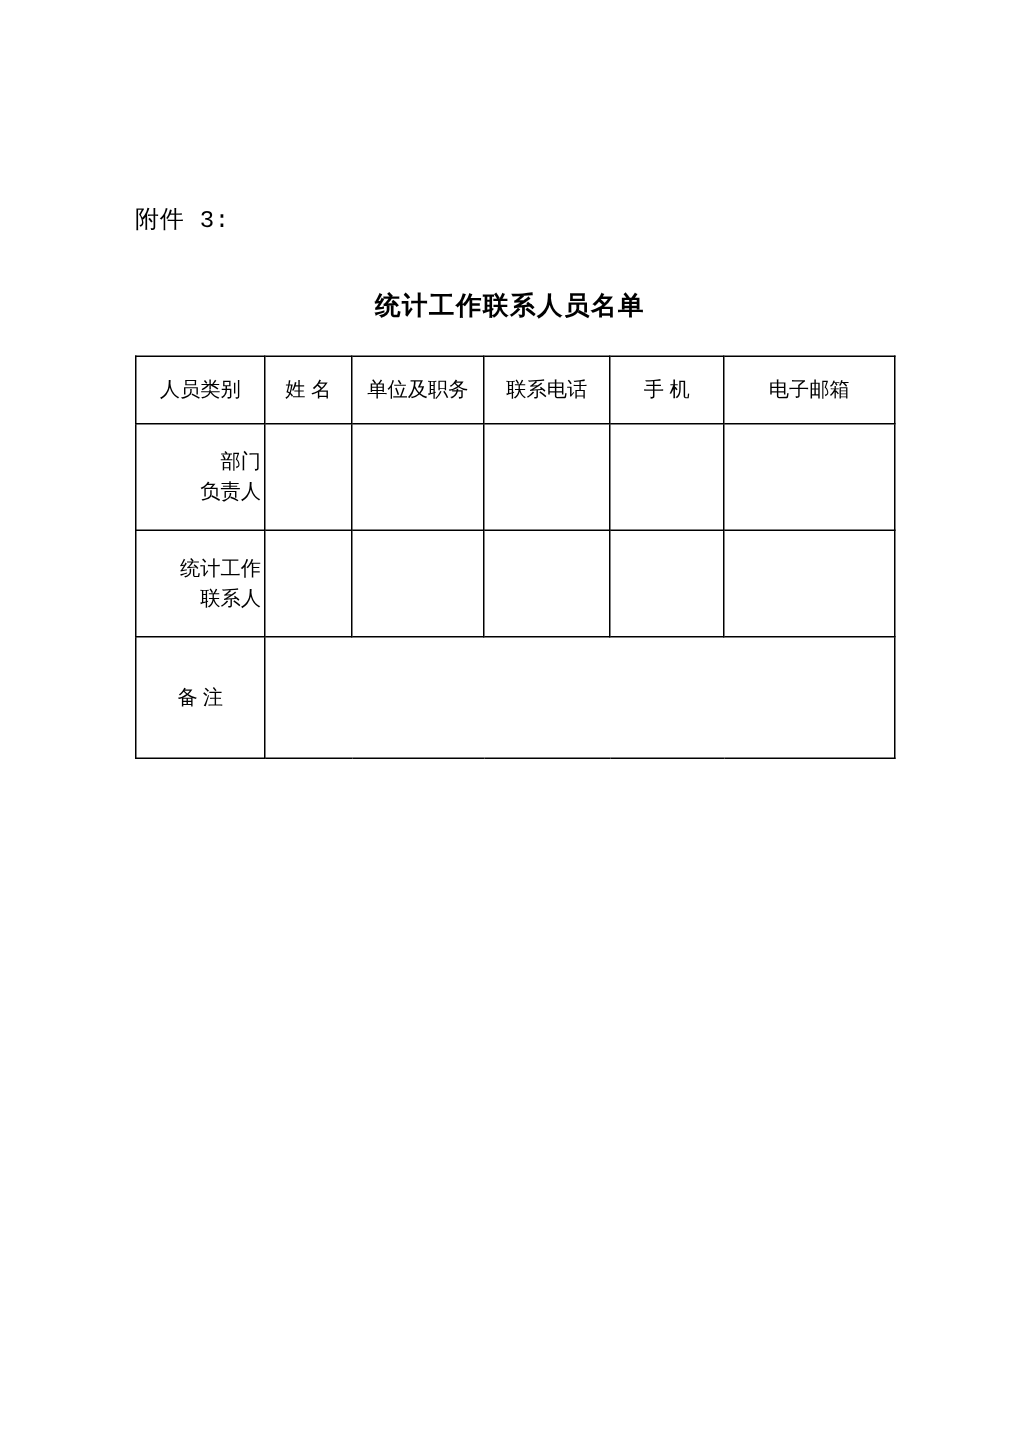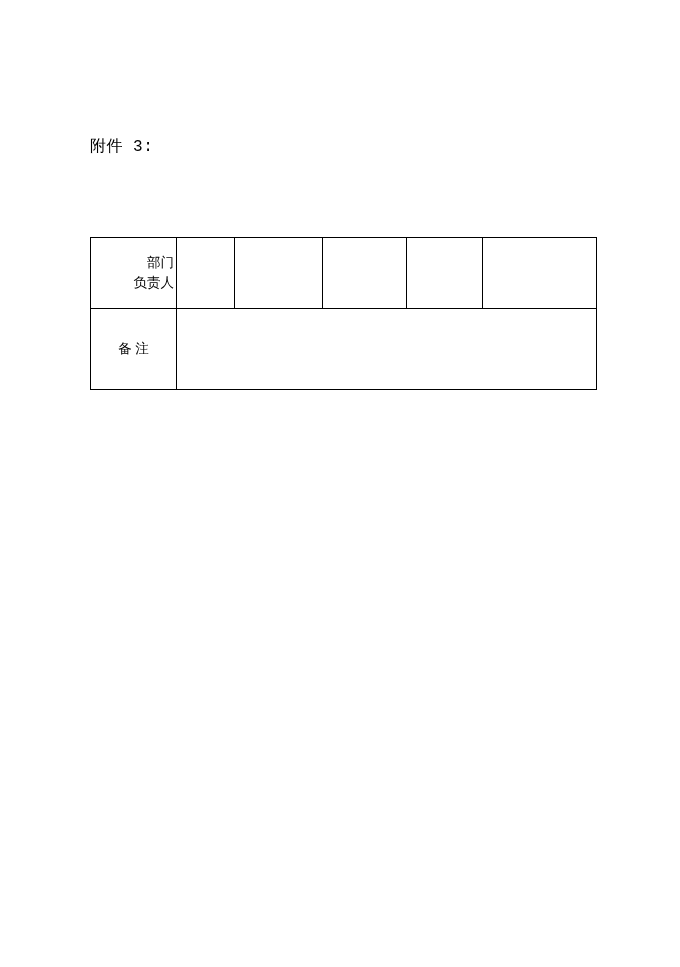--- a/index.html
+++ b/index.html
@@ -81,45 +81,65 @@
   td.remark-cell-left { }
   td.remark-span { }
 </style>
 </head>
 <body>
 
 <div class="page">
 
   <div class="attachment-label">附件 3:</div>
 
+  <div class="doc-title">统计工作联系人员名单</div>
 
   <div class="table-wrap">
     <table class="contact-table">
       <colgroup>
         <col class="c0">
           <col class="c1">
           <col class="c2">
         <col class="c3">
           <col class="c4">
           <col class="c5">
       </colgroup>
       <tbody>
+        <tr class="header-row">
+          <td>人员类别</td>
+          <td>姓  名</td>
+          <td>单位及职务</td>
+          <td>联系电话</td>
+          <td>手  机</td>
+          <td>电子邮箱</td>
+        </tr>
 
         <tr class="body-row">
           <td class="label-cell">
             <span class="line">部门</span>
             <span class="line">负责人</span>
           </td>
           <td class="empty-cell"></td>
           <td class="empty-cell"></td>
           <td class="empty-cell"></td>
           <td class="empty-cell"></td>
           <td class="empty-cell"></td>
         </tr>
 
+        <tr class="body-row">
+          <td class="label-cell">
+            <span class="line">统计工作</span>
+            <span class="line">联系人</span>
+          </td>
+          <td class="empty-cell"></td>
+          <td class="empty-cell"></td>
+          <td class="empty-cell"></td>
+          <td class="empty-cell"></td>
+          <td class="empty-cell"></td>
+        </tr>
 
         <tr class="remark-row">
           <td class="remark-cell-left">备  注</td>
           <td class="remark-span" colspan="5"></td>
         </tr>
       </tbody>
     </table>
   </div>
 
 </div>

